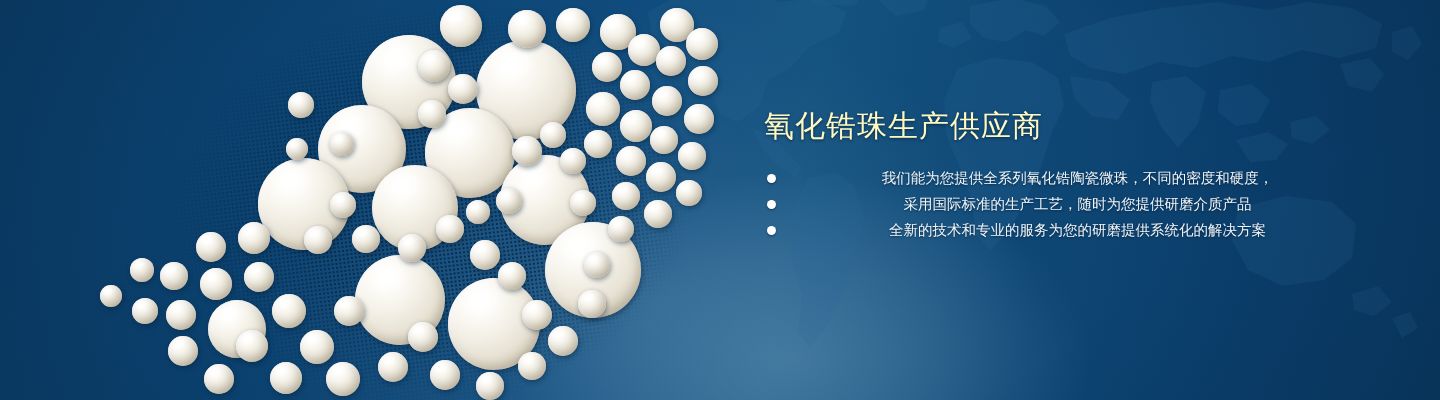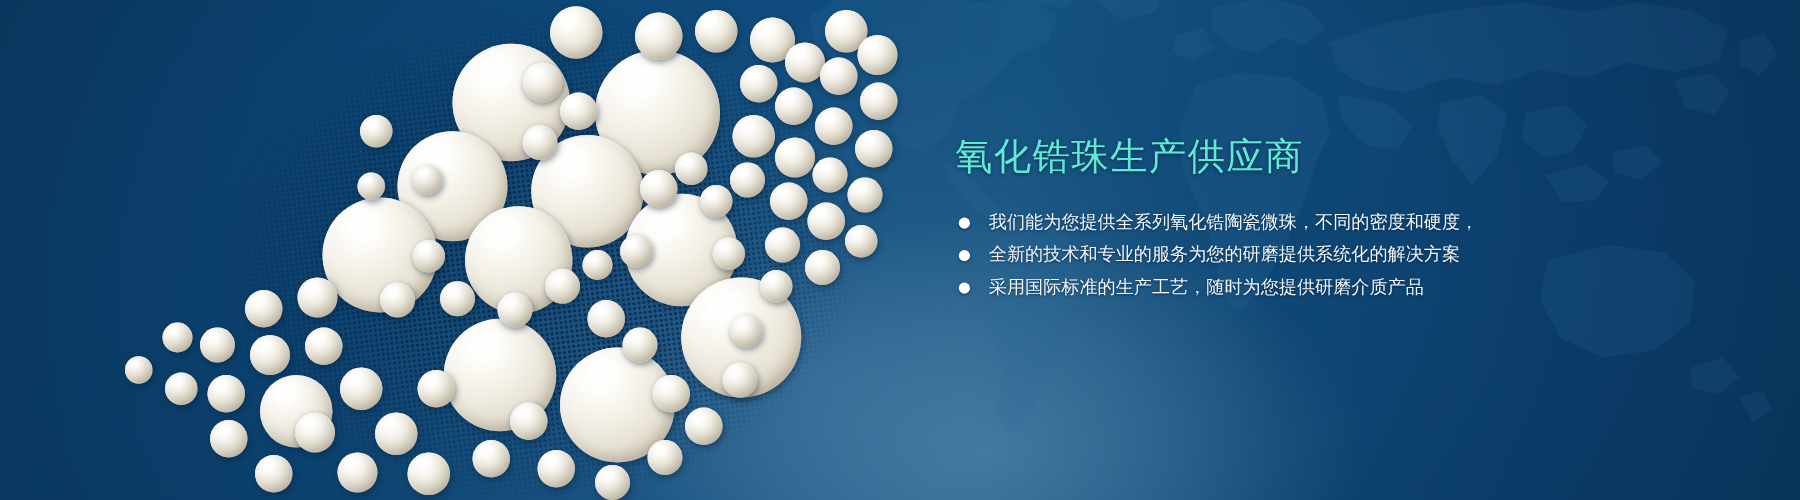--- a/index.html
+++ b/index.html
@@ -91,39 +91,40 @@
     position: absolute;
     left: 764px;
     top: 108px;
     width: 600px;
   }
   .headline {
     margin: 0 0 24px 0;
     font-size: 30px;
     font-weight: 400;
     line-height: 1.18;
-    color: #5eead4;
+    color: #fef9c3;
     letter-spacing: 1px;
     text-shadow: 0 1px 3px rgba(3,28,52,0.75);
     white-space: nowrap;
   }
   .bullets {
     list-style: none;
     margin: 0;
     padding: 0;
   }
   .bullet {
     position: relative;
     padding-left: 27px;
     margin-bottom: 3px;
     font-size: 14.5px;
     line-height: 23px;
     color: #f2f6fa;
     text-shadow: 0 1px 2px rgba(3,28,52,0.7);
     white-space: nowrap;
+    text-align: center;
   }
   .bullet-dot {
     position: absolute;
     left: 3px;
     top: 7px;
     width: 9px;
     height: 9px;
     border-radius: 50%;
     background: #ffffff;
     box-shadow: 0 1px 2px rgba(3,28,52,0.6);
@@ -273,24 +274,24 @@
 
     <ul class="bullets">
 
       <li class="bullet">
         <span class="bullet-dot"></span>
         <span>我们能为您提供全系列氧化锆陶瓷微珠，不同的密度和硬度，</span>
       </li>
 
       <li class="bullet">
         <span class="bullet-dot"></span>
+        <span>采用国际标准的生产工艺，随时为您提供研磨介质产品</span>
+      </li>
+
+      <li class="bullet">
+        <span class="bullet-dot"></span>
         <span>全新的技术和专业的服务为您的研磨提供系统化的解决方案</span>
       </li>
 
-      <li class="bullet">
-        <span class="bullet-dot"></span>
-        <span>采用国际标准的生产工艺，随时为您提供研磨介质产品</span>
-      </li>
-
     </ul>
   </div>
 
 </div>
 
 </body></html>

